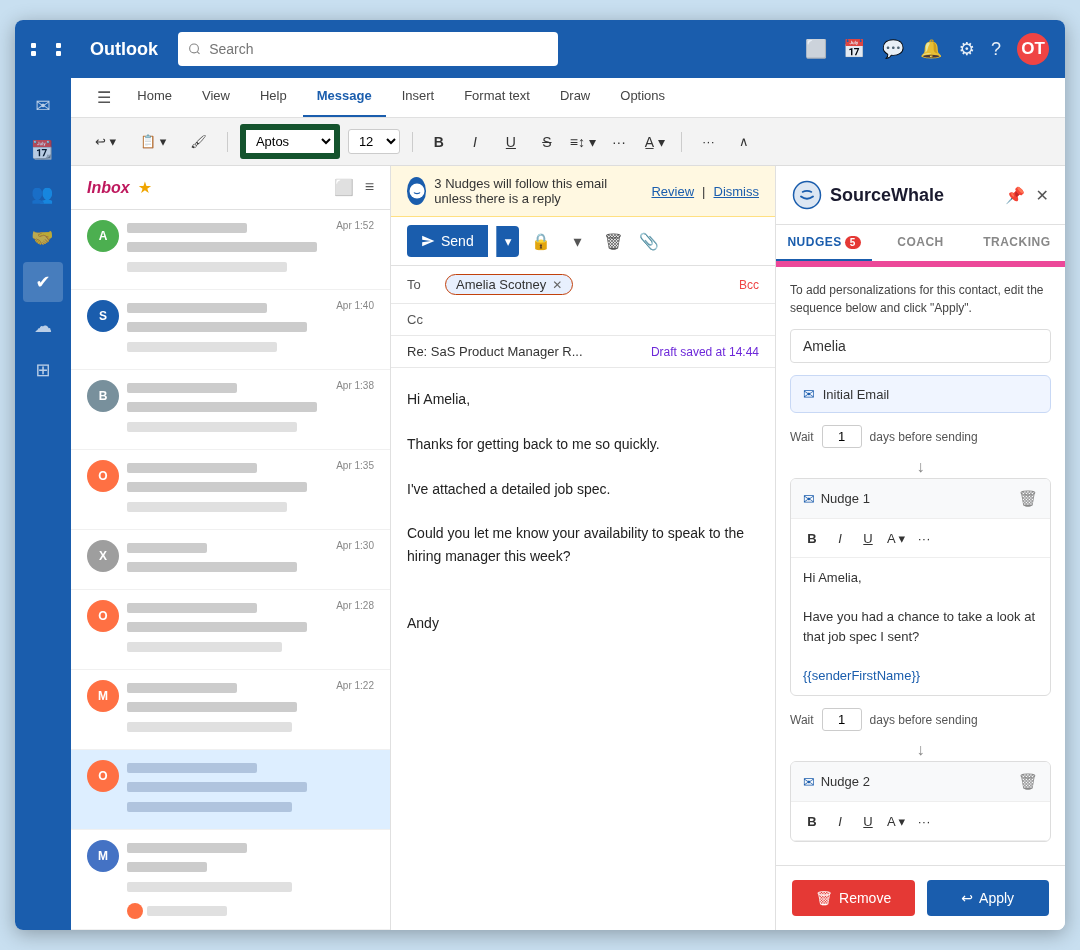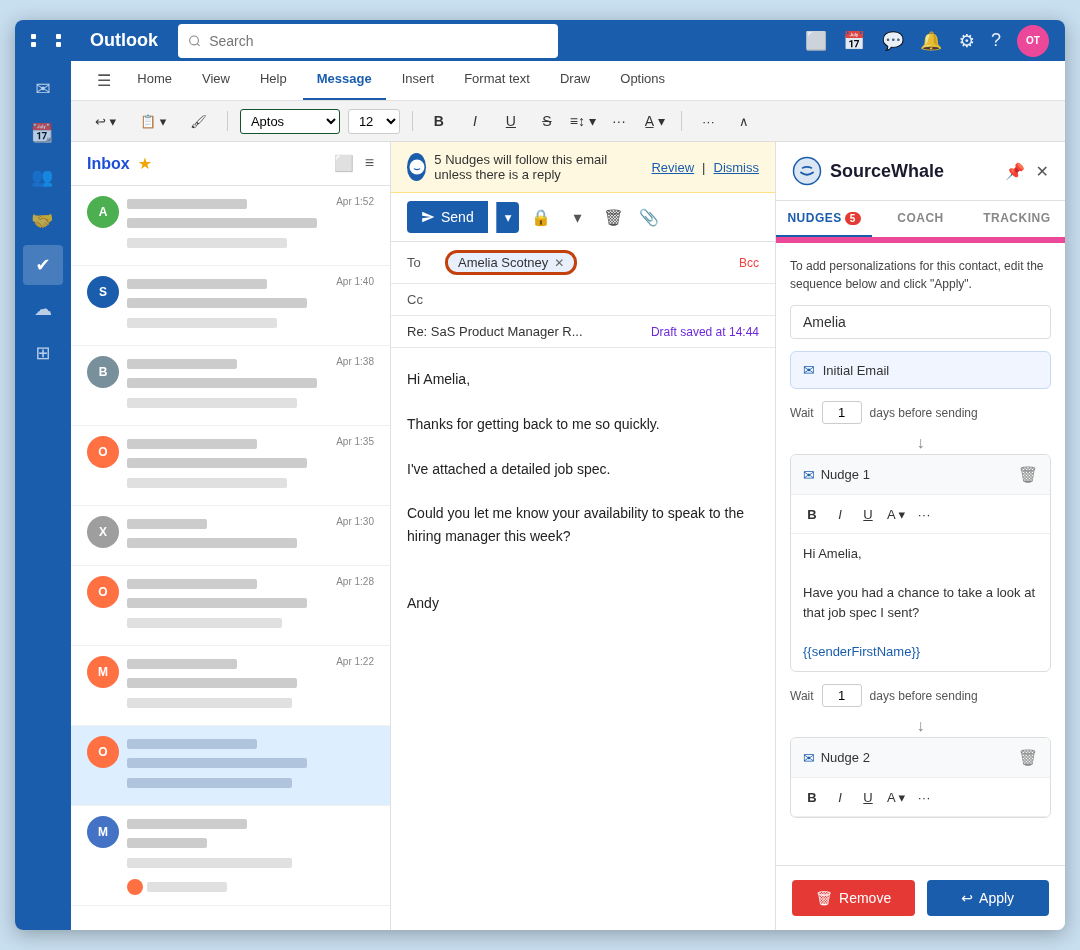--- a/index.html
+++ b/index.html
@@ -19,21 +19,21 @@
       border-radius: 8px;
       overflow: hidden;
       box-shadow: 0 4px 20px rgba(0,0,0,0.3);
       display: flex;
       flex-direction: column;
       background: #fff;
     }
     
     .top-bar {
       background: #1a5dad;
-      height: 41px;
+      height: 58px;
       display: flex;
       align-items: center;
       padding: 0 16px;
       gap: 12px;
       flex-shrink: 0;
     }
     .top-bar-grid {
       display: grid;
       grid-template-columns: 22px 22px;
       gap: 3px;
@@ -79,26 +79,26 @@
     .top-bar-icon {
       color: #fff;
       font-size: 18px;
       cursor: pointer;
       opacity: 0.9;
     }
     .avatar-circle {
       width: 32px;
       height: 32px;
       border-radius: 50%;
-      background: #ec4899;
+      background: #ef4444;
       color: #fff;
       display: flex;
       align-items: center;
       justify-content: center;
-      font-size: 10px;
+      font-size: 17px;
       font-weight: 600;
     }
     
     .main-area {
       display: flex;
       flex: 1;
       overflow: hidden;
     }
     
     .nav-sidebar {
@@ -175,21 +175,21 @@
       padding: 4px 8px;
       font-size: 13px;
       color: #333;
       cursor: pointer;
       border-radius: 3px;
       display: flex;
       align-items: center;
       gap: 4px;
     }
     .font-select {
-      border: 1px solid #14532d;
+      border: 6px solid #14532d;
       border-radius: 3px;
       padding: 3px 6px;
       font-size: 13px;
       background: #fff;
       width: 100px;
     }
     .font-size-select {
       border: 1px solid #ccc;
       border-radius: 3px;
       padding: 3px 6px;
@@ -232,21 +232,22 @@
     .inbox-header {
       display: flex;
       align-items: center;
       padding: 12px 16px;
       border-bottom: 1px solid #e0e0e0;
       gap: 8px;
     }
     .inbox-title {
       font-size: 16px;
       font-weight: 600;
-      color: #1d4ed8;
+      color: #be185d;
+      font-style: italic;
     }
     .inbox-star { color: #f0a500; font-size: 16px; }
     .inbox-actions {
       margin-left: auto;
       display: flex;
       gap: 10px;
       color: #555;
       font-size: 16px;
     }
     .email-items {
@@ -374,21 +375,21 @@
       gap: 8px;
     }
     .field-label {
       font-size: 13px;
       color: #555;
       width: 30px;
       flex-shrink: 0;
     }
     .recipient-chip {
       background: #e8f0fe;
-      border: 3px solid #c2410c;
+      border: 1px solid #c2410c;
       border-radius: 12px;
       padding: 2px 10px;
       font-size: 13px;
       color: #333;
       display: flex;
       align-items: center;
       gap: 6px;
     }
     .chip-x { color: #666; cursor: pointer; font-size: 12px; }
     .bcc-btn {
@@ -863,21 +864,21 @@
 
         <div class="email-compose">
 
           <div class="nudge-banner">
             <div class="nudge-avatar">
               <svg width="18" height="18" viewBox="0 0 24 24" fill="white">
                 <circle cx="12" cy="12" r="10"></circle>
                 <path d="M8 14 C9 16, 15 16, 16 14" fill="none" stroke="#1a5dad" stroke-width="1.5"></path>
               </svg>
             </div>
-            <span>5 Nudges will follow this email unless there is a reply</span>
+            <span>3 Nudges will follow this email unless there is a reply</span>
             <span class="nudge-link">Review</span>
             <span>|</span>
             <span class="nudge-link">Dismiss</span>
           </div>
 
           <div class="compose-toolbar">
             <button class="send-btn">
               <svg width="14" height="14" viewBox="0 0 24 24" fill="white">
                   <path d="M2 21l21-9L2 3v7l15 2-15 2z"></path>
                 </svg>

